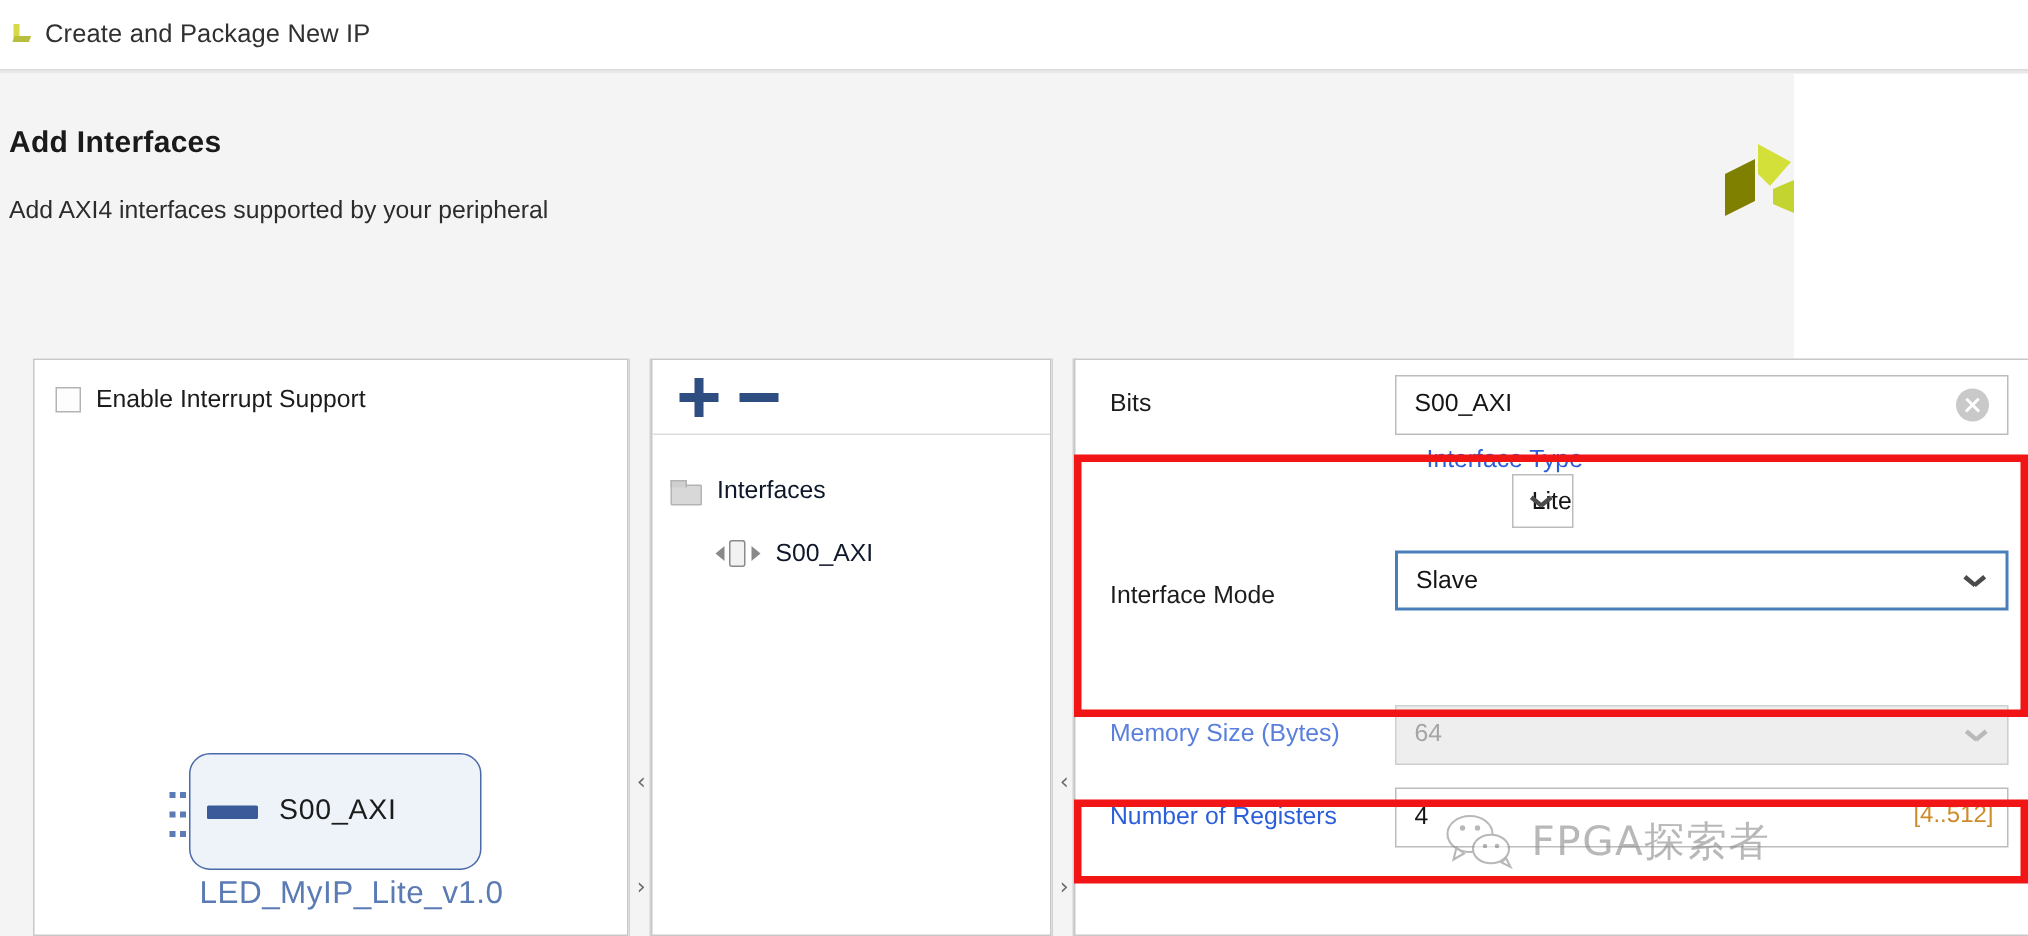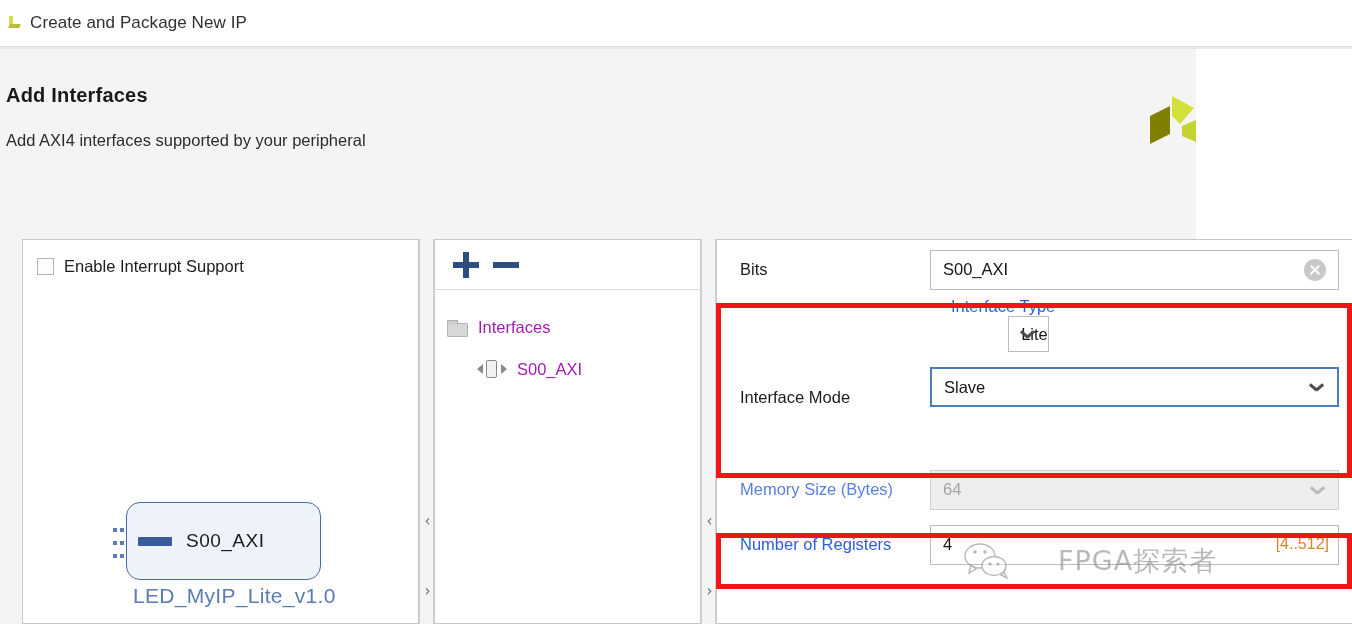--- a/index.html
+++ b/index.html
@@ -172,21 +172,21 @@
   .tb-btn.minus::before {
     content: ""; position: absolute; background: #2e4d80;
   }
   .tb-btn.plus::before { left: 4px; top: 14px; width: 26px; height: 6px; }
   .tb-btn.plus::after  { left: 14px; top: 4px; width: 6px; height: 26px; }
   .tb-btn.minus { margin-left: 6px; }
   .tb-btn.minus::before { left: 4px; top: 14px; width: 26px; height: 6px; }
 
   .tree-node {
     position: absolute; display: flex; align-items: center;
-    font-size: 16.5px; color: #a21caf;
+    font-size: 16.5px; color: #0f172a;
   }
   #tree-node-interfaces { left: 12px; top: 78px; }
   #tree-node-s00axi     { left: 42px; top: 119px; }
   .folder-icon {
     width: 19px; height: 15px; position: relative;
     margin-right: 12px; flex: 0 0 auto;
   }
   .folder-icon::before {
     content:""; position:absolute; left:0; top:3px;
     width:19px; height:12px; background:#d8d8d8;
@@ -298,21 +298,20 @@
   #annot-main  { left: 716px; top: 303px; width: 636px; height: 175px; }
   #annot-regs  { left: 716px; top: 533px; width: 636px; height: 56px; }
 
   
   .watermark {
     position: absolute; left: 963px; top: 533px;
     width: 330px; height: 56px;
     display: flex; align-items: center;
     opacity: .62;
     pointer-events: none;
-    gap: 37px;
   }
   .wm-logo { width: 48px; height: 38px; position: relative; flex: 0 0 auto; }
   .wm-text {
     margin-left: 10px;
     font-size: 27px; color: #8e8e8e;
     letter-spacing: 1px;
     font-family: "DejaVu Sans", sans-serif;
   }
 </style>
 </head>

